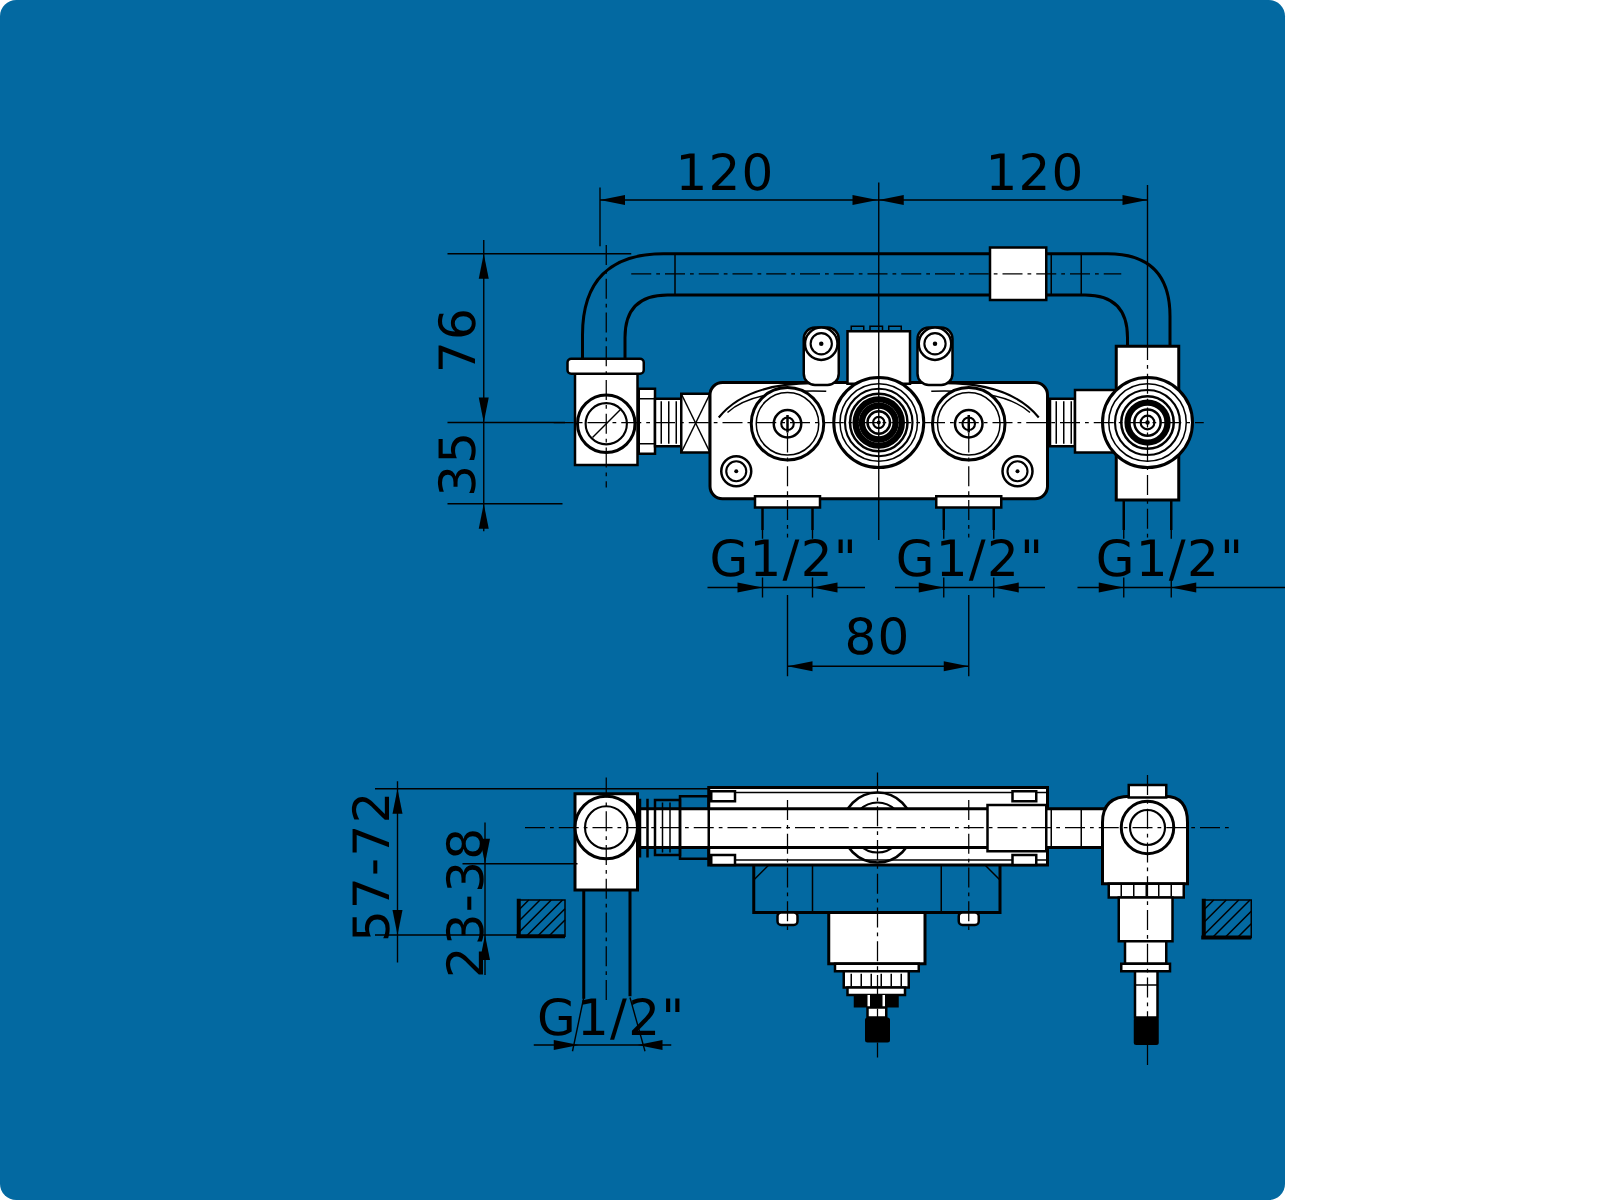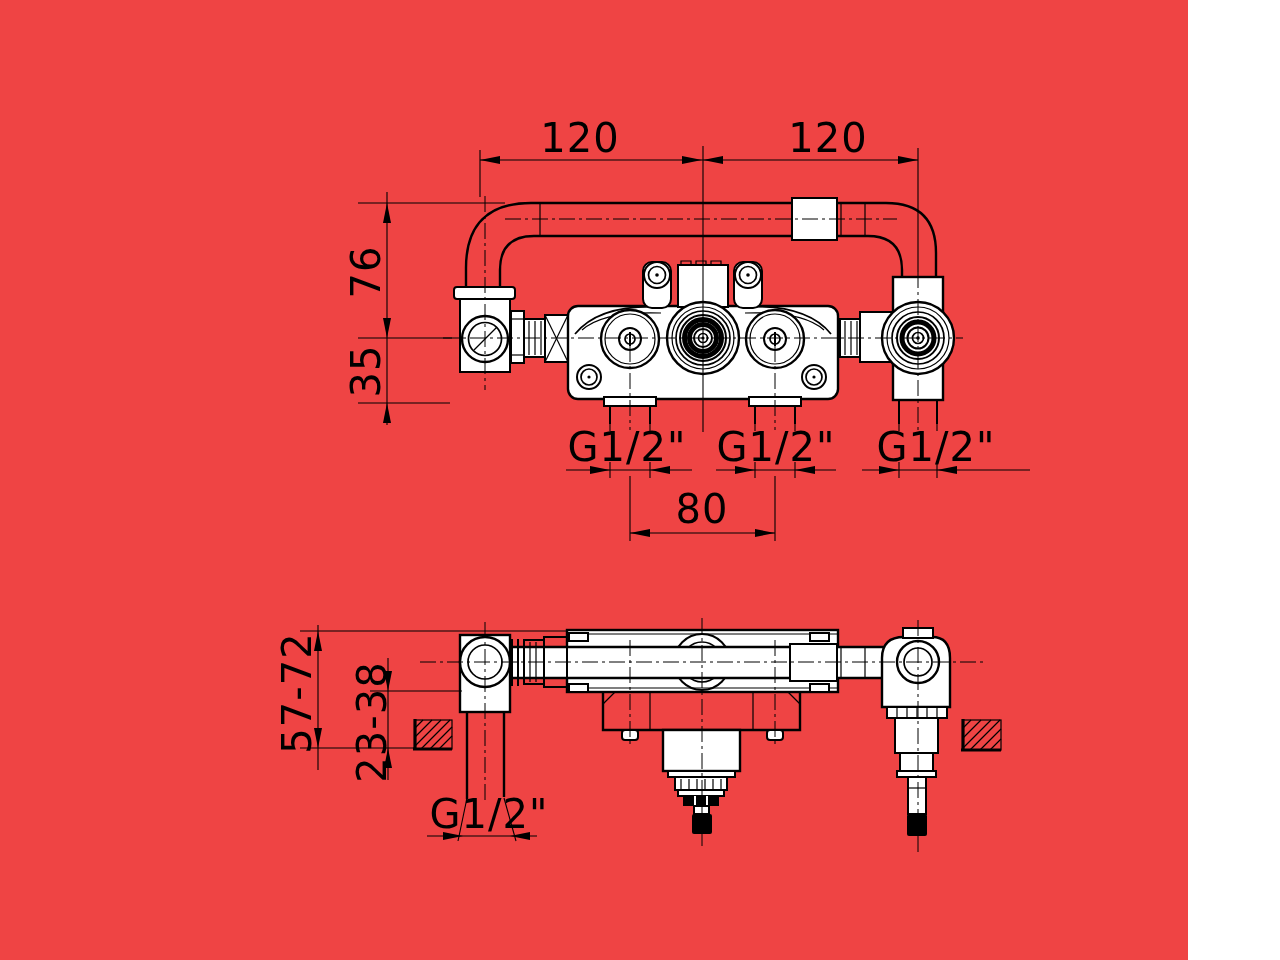--- a/index.html
+++ b/index.html
@@ -1,16 +1,16 @@
 <!DOCTYPE html>
 <html><head>
 <meta charset="utf-8">
 <style>
   html,body{margin:0;padding:0;background:#ffffff;}
-  .canvas{position:relative;width:1188px;height:960px;background:#ef4444;overflow:hidden;}
+  .canvas{position:relative;width:1028px;height:960px;background:#0369a1;overflow:hidden;border-radius:13px;}
   svg{display:block;}
   
   .ol2{stroke:#000;stroke-width:2.4;fill:none;stroke-linecap:butt;}
   .ol{stroke:#000;stroke-width:2;fill:none;}
   .m{stroke:#000;stroke-width:1.7;fill:none;}
   .thin{stroke:#000;stroke-width:1.2;fill:none;}
   .olw{fill:#fff;stroke:#000;stroke-width:2.4;}
   .olw2{fill:#fff;stroke:#000;stroke-width:2;}
   .hv{stroke:#000;stroke-width:5;fill:none;}
   .th{stroke:#000;stroke-width:3.2;fill:none;}

